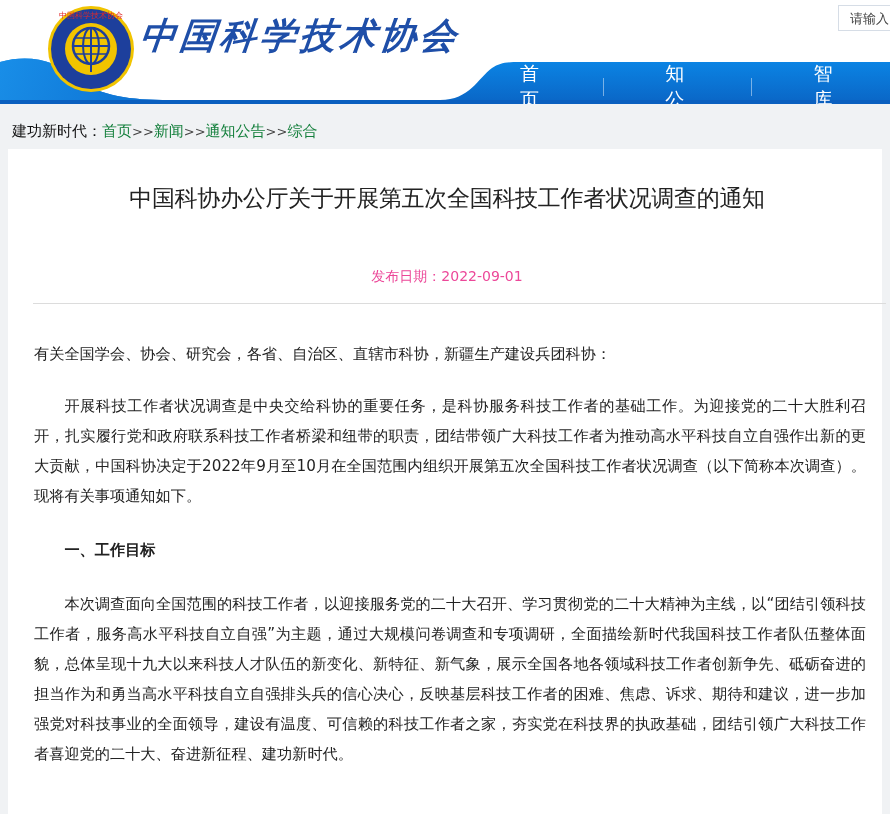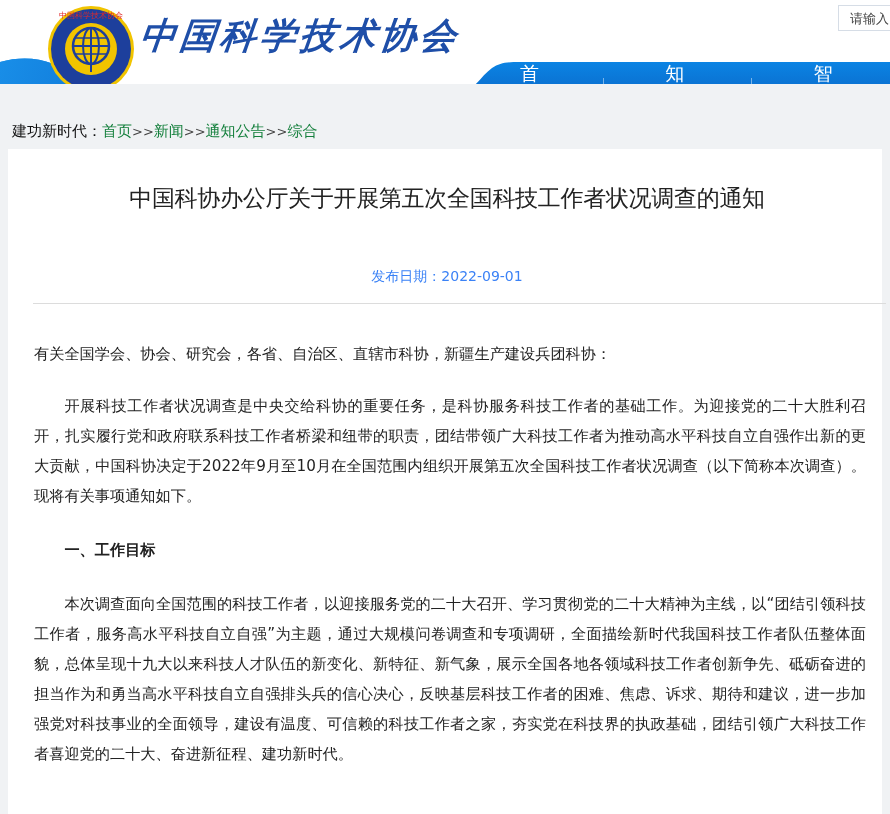--- a/index.html
+++ b/index.html
@@ -1,32 +1,32 @@
 <!DOCTYPE html>
 <html><head>
 <meta charset="utf-8">
 <style>
   * { margin: 0; padding: 0; box-sizing: border-box; }
   html, body { width: 890px; height: 814px; overflow: hidden; background: #f0f2f4; font-family: "DejaVu Sans", "Liberation Sans", sans-serif; }
-  .header { position: relative; width: 890px; height: 84px; background: #ffffff; overflow: hidden; }
+  .header { position: relative; width: 890px; height: 104px; background: #ffffff; overflow: hidden; }
   .wave { position: absolute; left: 0; top: 0; width: 890px; height: 112px; }
   .logo-emblem { position: absolute; left: 46px; top: 4px; width: 90px; height: 90px; }
   .logo-cn { position: absolute; left: 140px; top: 12px; font-family: "DejaVu Serif", "Liberation Serif", serif; font-size: 36px; font-weight: bold; color: #1e4ea8; letter-spacing: 4px; font-style: italic; transform: skewX(-6deg); }
   .logo-en { position: absolute; left: 141px; top: 64px; font-family: "Liberation Serif", "DejaVu Serif", serif; font-size: 15.5px; color: #1e4ea8; }
   .search { position: absolute; left: 838px; top: 5px; width: 60px; height: 26px; border: 1px solid #d6dde6; background: #fff; font-size: 13px; color: #444; padding: 4px 0 0 11px; font-family: "DejaVu Sans", sans-serif; white-space: nowrap; overflow: hidden; }
   .nav { position: absolute; left: 498px; top: 62px; height: 50px; display: flex; align-items: center; gap: 40px; }
   .nav-item { color: #ffffff; font-size: 19px; padding: 0 22px; letter-spacing: 2px; position: relative; cursor: pointer; }
   .nav-sep { width: 1px; height: 18px; background: rgba(255,255,255,0.45); }
   .breadcrumb { position: absolute; left: 12px; top: 122px; font-size: 15px; color: #000; white-space: nowrap; }
   .breadcrumb .label { color: #111; }
   .breadcrumb a { color: #15803d; text-decoration: none; cursor: pointer; }
   .breadcrumb .sep { color: #444; font-size: 13px; }
   .content { position: absolute; left: 8px; top: 149px; width: 874px; height: 665px; background: #ffffff; }
   .title { position: absolute; left: 0; top: 34px; width: 878px; text-align: center; font-size: 23px; color: #222; letter-spacing: -0.3px; }
-  .date { position: absolute; left: 0; top: 119px; width: 878px; text-align: center; font-size: 14px; color: #3b82f6; }
+  .date { position: absolute; left: 0; top: 119px; width: 878px; text-align: center; font-size: 14px; color: #ec4899; }
   .divider { position: absolute; left: 25px; top: 154px; width: 853px; height: 1px; background: #dcdcdc; }
   .body { position: absolute; left: 26px; top: 190px; width: 832px; font-size: 15.2px; color: #222; line-height: 30px; text-align: justify; }
   .body p { margin: 0; }
   .salutation { margin-bottom: 22px !important; }
   .para { text-indent: 2em; margin-bottom: 24px !important; }
   .heading { text-indent: 2em; font-weight: bold; margin-bottom: 24px !important; }
 </style>
 </head>
 <body>
 

